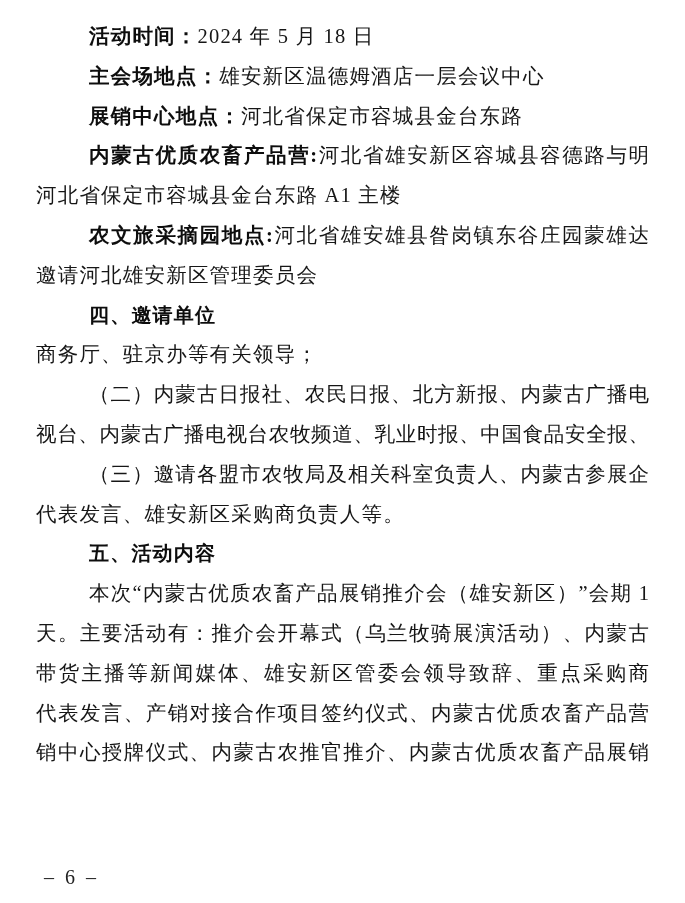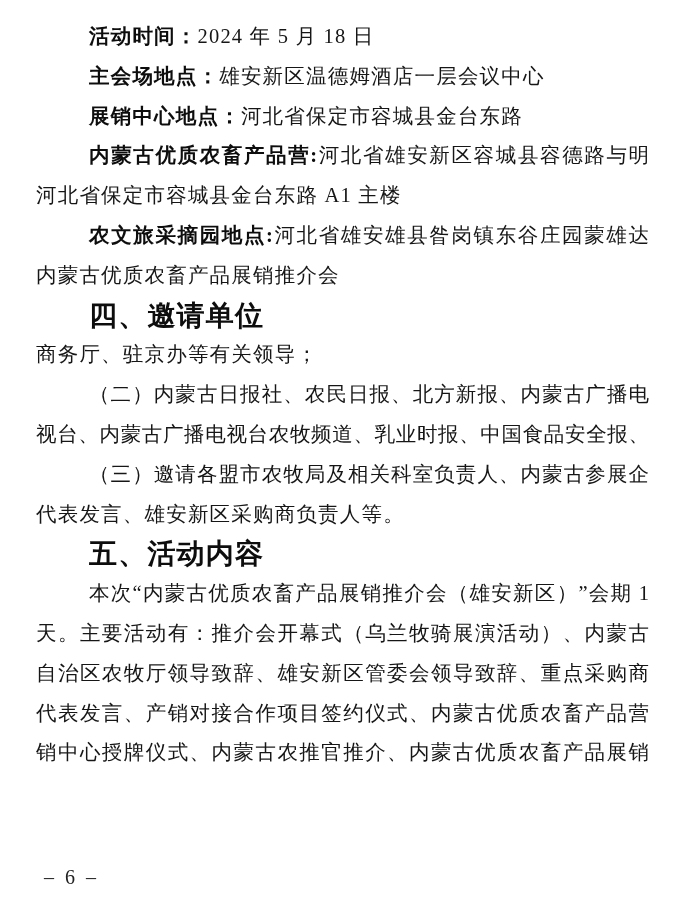--- a/index.html
+++ b/index.html
@@ -38,21 +38,21 @@
     text-align-last: left;
     letter-spacing: 1.2px;
   }
   .lbl {
     font-weight: bold;
     color: #0d0d0d;
   }
   .line.heading {
     font-family: "Liberation Sans", "DejaVu Sans", sans-serif;
     font-weight: bold;
-    font-size: 28px;
+    font-size: 20px;
     color: #0d0d0d;
   }
   .page-num {
     position: absolute;
     left: 44px;
     top: 862px;
     font-family: "Liberation Serif", "DejaVu Serif", serif;
     font-size: 20px;
     line-height: 30px;
     color: #222222;
@@ -69,21 +69,21 @@
   <div class="line first end"><span class="lbl">主会场地点：</span><span>雄安新区温德姆酒店一层会议中心</span></div>
 
   <div class="line first end"><span class="lbl">展销中心地点：</span><span>河北省保定市容城县金台东路</span></div>
 
   <div class="line first"><span class="lbl">内蒙古优质农畜产品营:</span><span>河北省雄安新区容城县容德路与明</span></div>
 
   <div class="line end">河北省保定市容城县金台东路 A1 主楼</div>
 
   <div class="line first"><span class="lbl">农文旅采摘园地点:</span><span>河北省雄安雄县昝岗镇东谷庄园蒙雄达</span></div>
 
-  <div class="line end">内蒙古优质农畜产品展销推介会</div>
+  <div class="line end">邀请河北雄安新区管理委员会</div>
 
   <div class="line heading first end">四、邀请单位</div>
 
 
   <div class="line end">商务厅、驻京办等有关领导；</div>
 
   <div class="line first">（二）内蒙古日报社、农民日报、北方新报、内蒙古广播电</div>
 
   <div class="line">视台、内蒙古广播电视台农牧频道、乳业时报、中国食品安全报、</div>
 
@@ -91,21 +91,21 @@
   <div class="line first">（三）邀请各盟市农牧局及相关科室负责人、内蒙古参展企</div>
 
   <div class="line end">代表发言、雄安新区采购商负责人等。</div>
 
   <div class="line heading first end">五、活动内容</div>
 
   <div class="line first">本次“内蒙古优质农畜产品展销推介会（雄安新区）”会期 1</div>
 
   <div class="line">天。主要活动有：推介会开幕式（乌兰牧骑展演活动）、内蒙古</div>
 
-  <div class="line">自治区农牧厅领导致辞、雄安新区管委会领导致辞、重点采购商</div>
+  <div class="line">带货主播等新闻媒体、雄安新区管委会领导致辞、重点采购商</div>
 
   <div class="line">代表发言、产销对接合作项目签约仪式、内蒙古优质农畜产品营</div>
 
   <div class="line">销中心授牌仪式、内蒙古农推官推介、内蒙古优质农畜产品展销</div>
 
   <div class="page-num">– 6 –</div>
 
 </div>
 
 </body></html>

